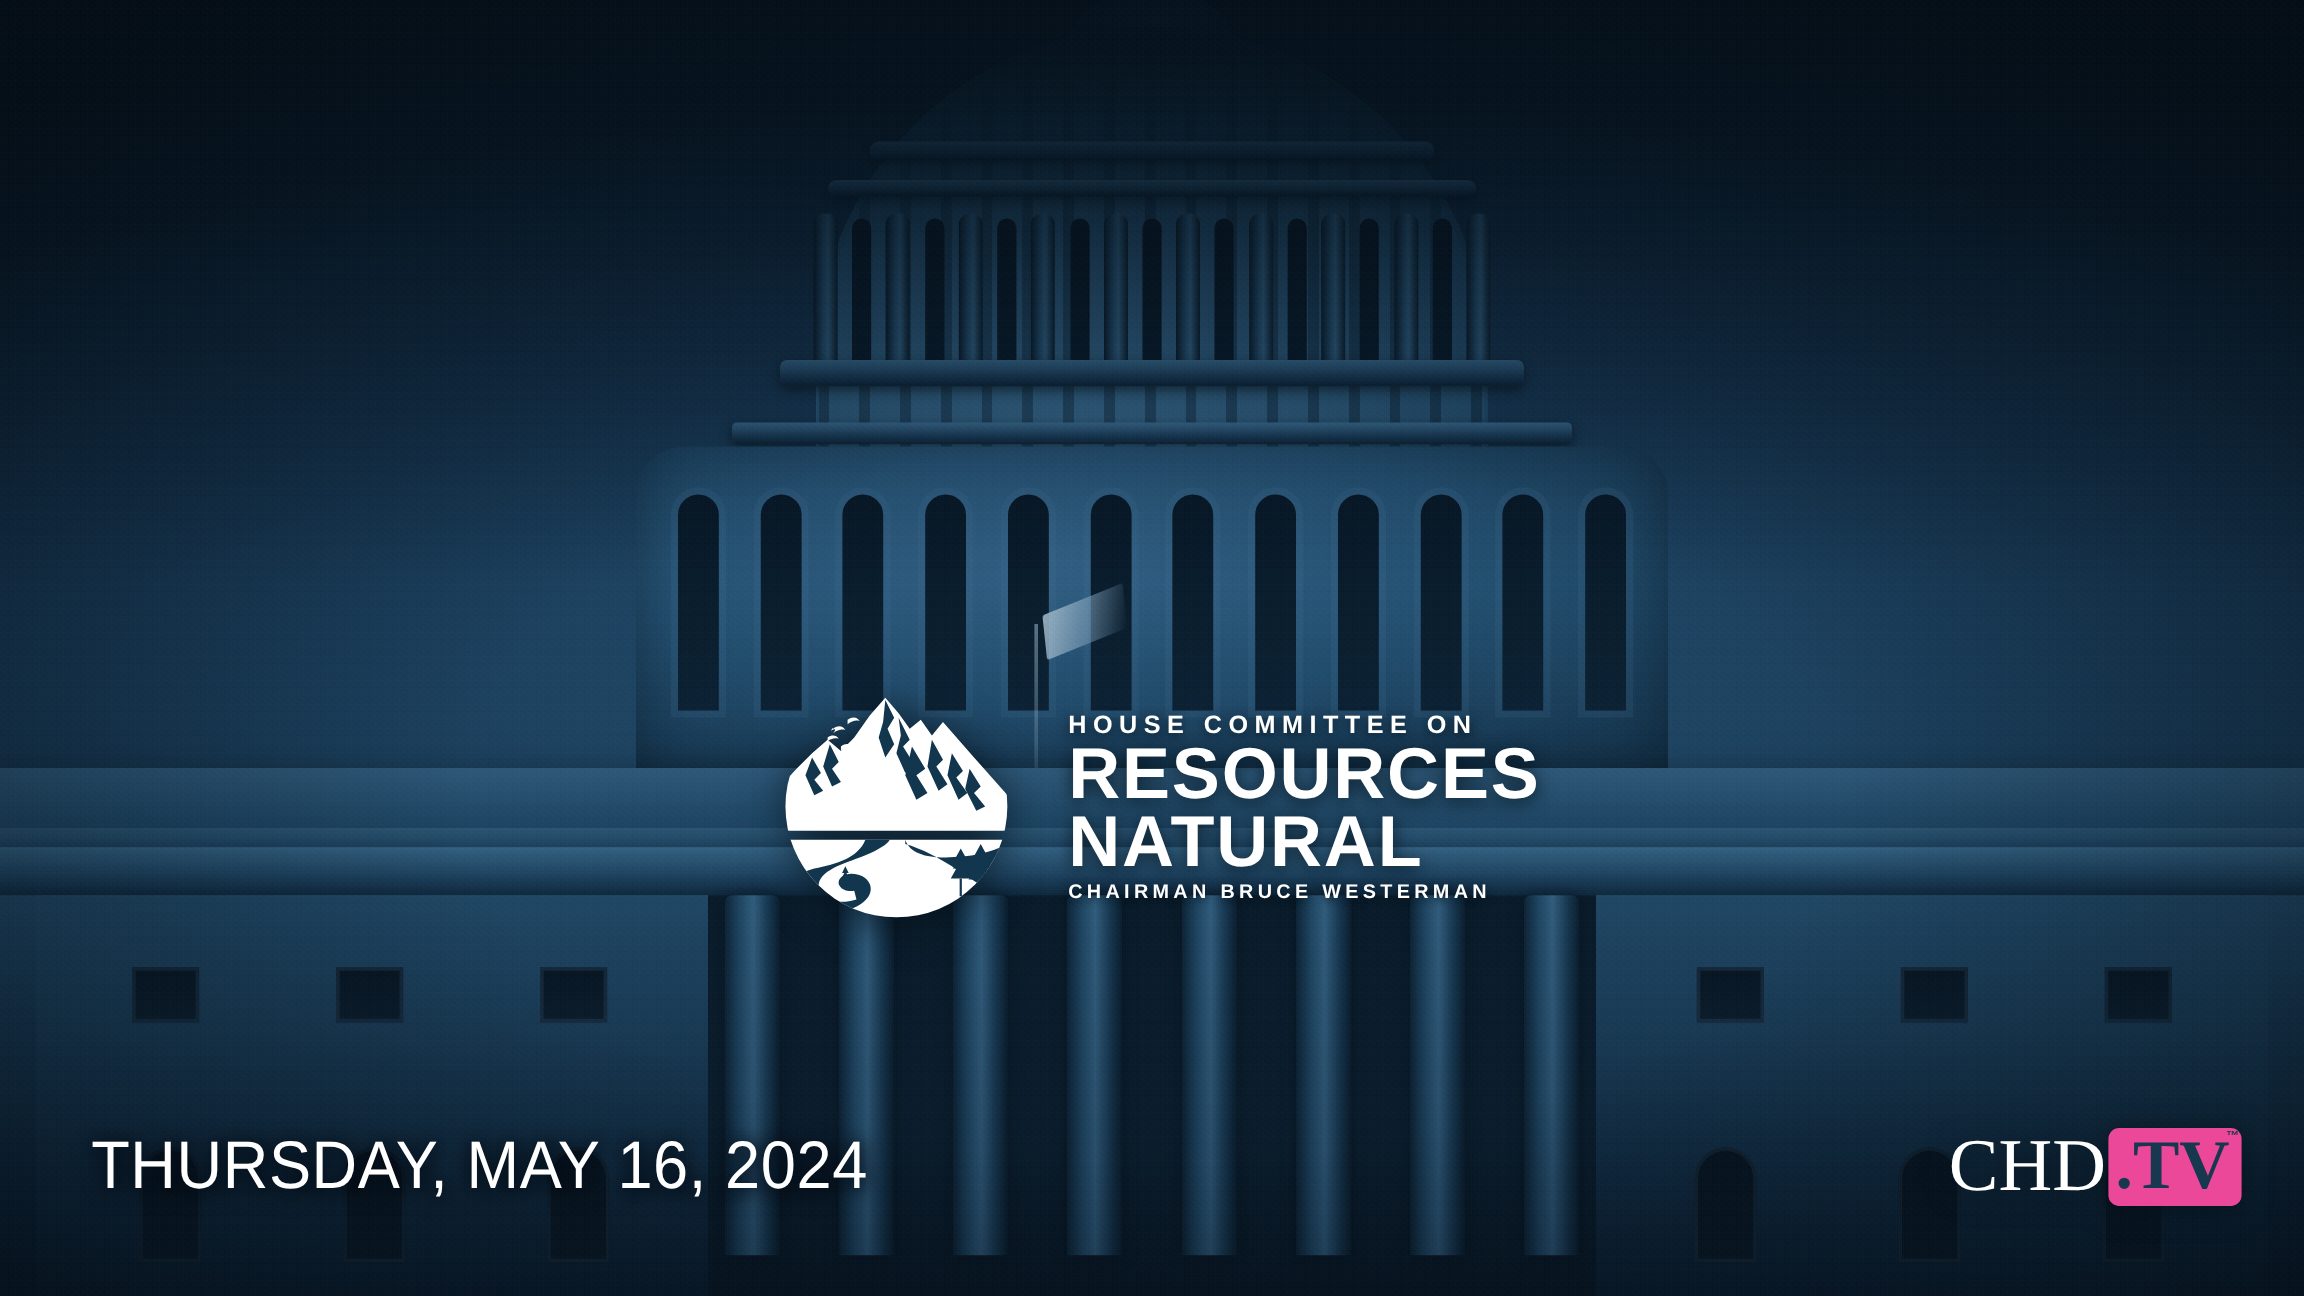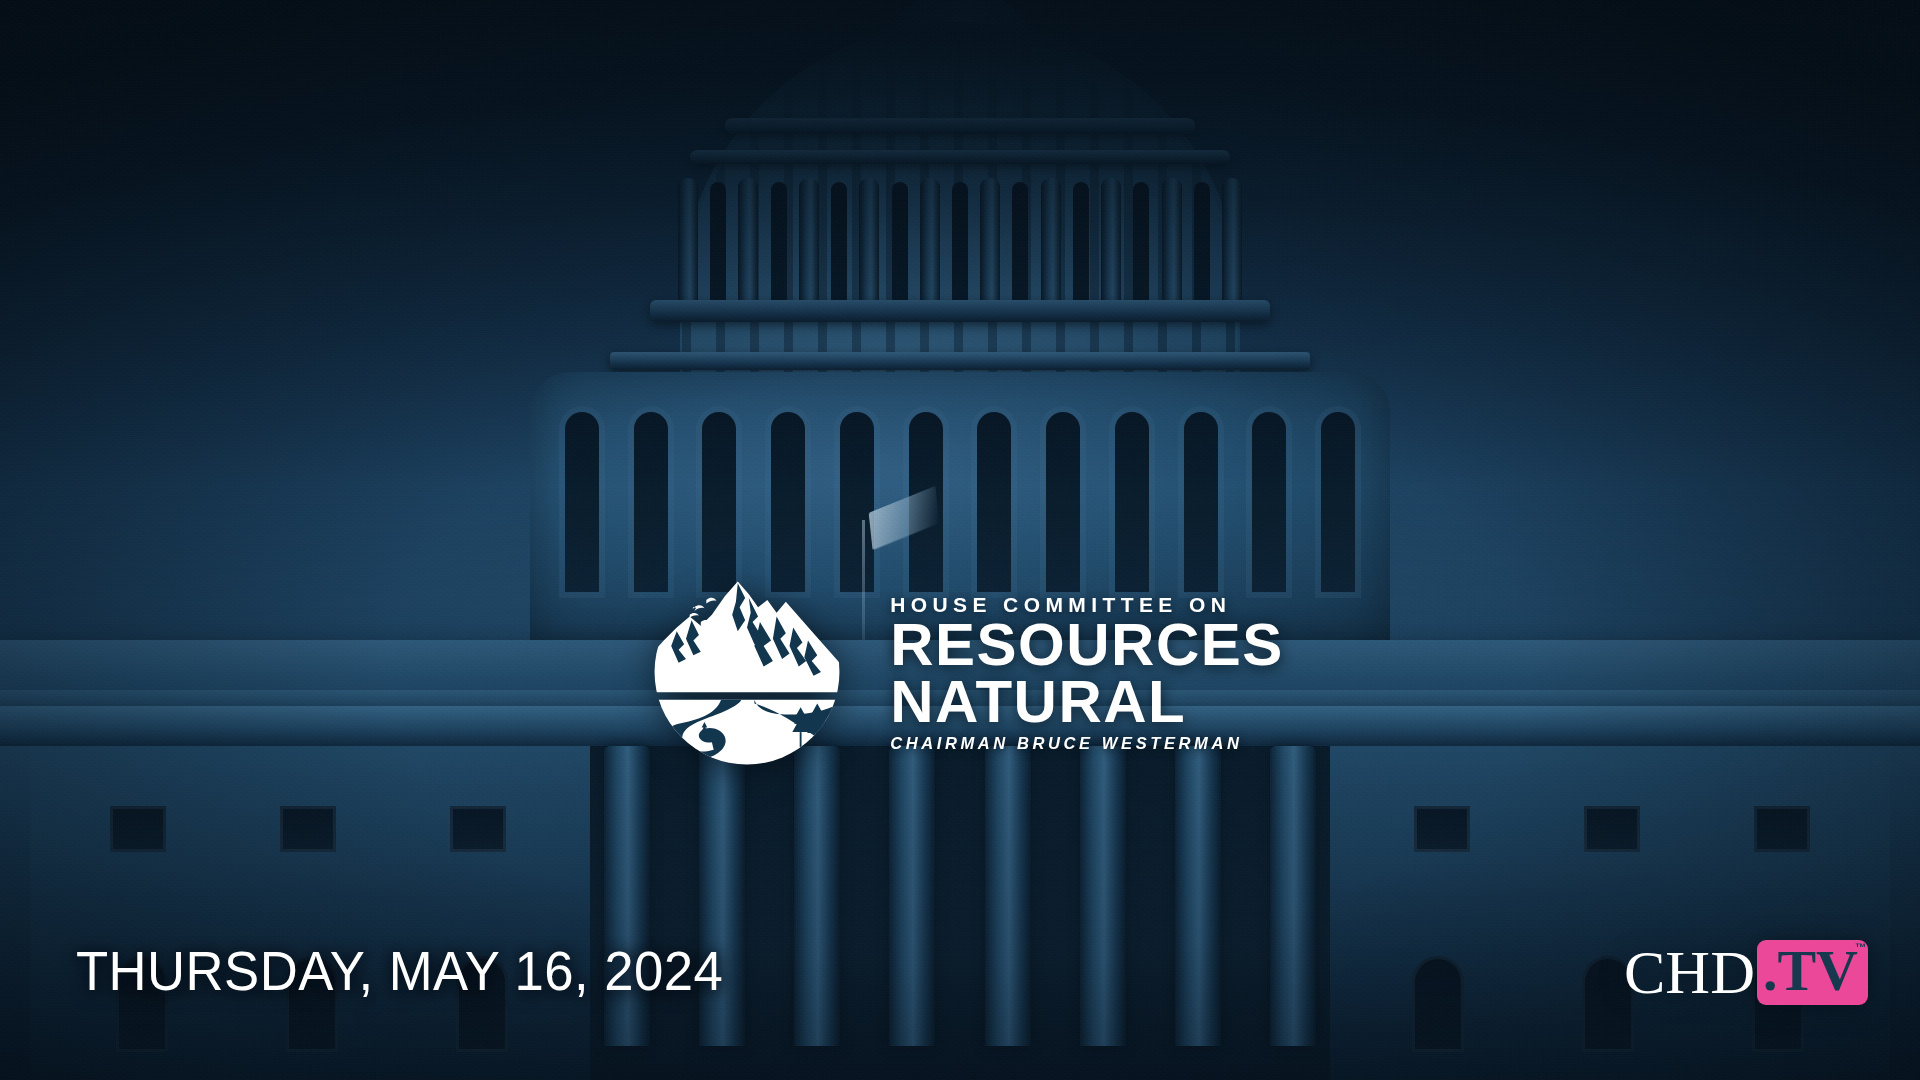--- a/index.html
+++ b/index.html
@@ -234,21 +234,20 @@
     font-size:60px; line-height:0.94; letter-spacing:1.5px;
     transform:scaleX(1.0);
     text-shadow:0 3px 14px rgba(4,16,26,.85);
     white-space:nowrap;
   }
   .nr-sub{
     color:#fff; font-weight:bold; font-size:16.5px; letter-spacing:3.6px;
     margin-top:4px;
     text-shadow:0 2px 8px rgba(4,16,26,.85);
     white-space:nowrap;
-    font-style:italic;
   }
 
   
   .date{
     position:absolute; left:76px; top:938px;
     color:#fff;
     font-family:"Liberation Sans Narrow","Liberation Sans", sans-serif;
     font-weight:normal;
     font-size:56px;
     letter-spacing:0.5px;

